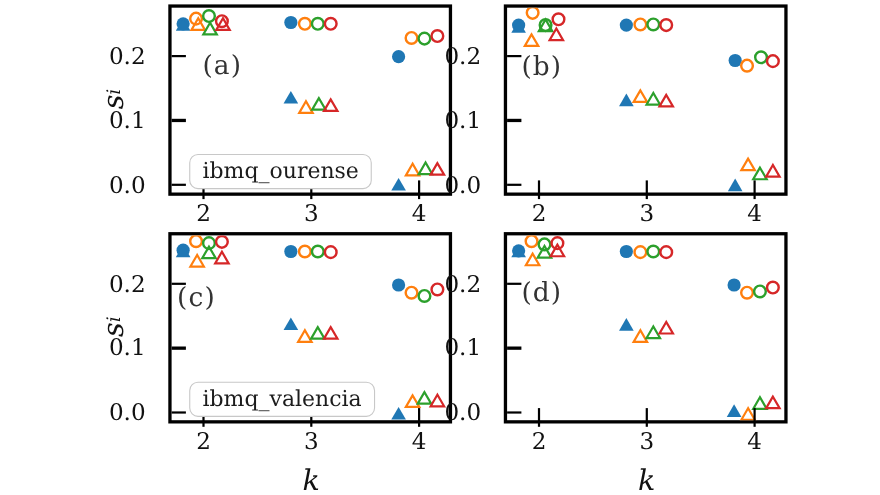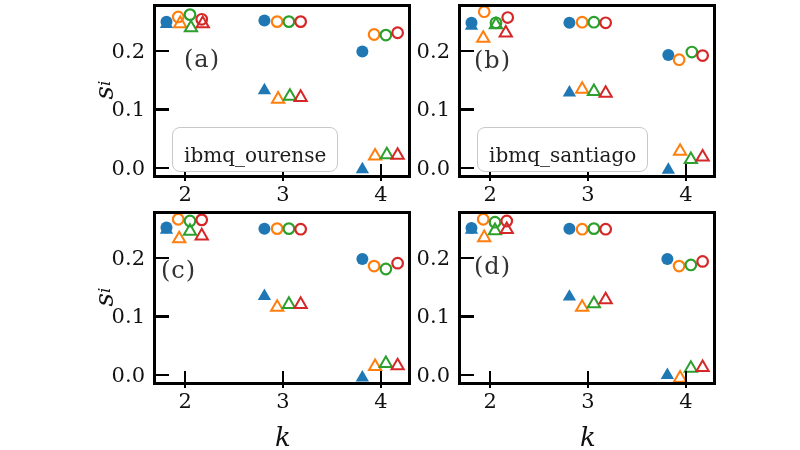--- a/index.html
+++ b/index.html
@@ -5,26 +5,26 @@
   html,body{margin:0;padding:0;background:#fff;}
   .canvas{position:relative;width:800px;height:450px;background:#fff;
           font-family:"DejaVu Serif","Liberation Serif",serif;overflow:hidden;}
   .subplot{position:absolute;width:258px;height:174px;}
   .plot-box{position:absolute;left:0;top:0;width:252px;height:168px;
             border:3px solid #000;background:#fff;}
   .plot-box svg{position:absolute;left:0;top:0;display:block;}
   .ytickmark{position:absolute;left:0;width:13px;height:2.5px;background:#000;}
   .xtickmark{position:absolute;width:2.5px;height:17px;background:#000;}
   .yticklabel{position:absolute;left:-54px;width:46px;height:26px;line-height:26px;
-              text-align:right;font-size:21px;color:#111;}
+              text-align:left;font-size:21px;color:#111;}
   .xticklabel{position:absolute;top:177px;width:32px;height:26px;line-height:26px;
               text-align:center;font-size:21px;color:#111;}
   .panel-letter{position:absolute;font-size:24px;color:#333;letter-spacing:1px;}
   .device-box{position:absolute;left:19px;bottom:6px;background:#fff;
-              border:1.5px solid #c8c8c8;border-radius:8px;padding:15px 11px 4px;
+              border:1.5px solid #c8c8c8;border-radius:8px;padding:2px 11px 4px;
               font-size:20px;color:#1c1c1c;white-space:nowrap;}
   .ylabel{position:absolute;left:-69px;top:66px;width:40px;height:40px;
           display:flex;align-items:center;justify-content:center;
           transform:rotate(-90deg);font-size:26px;font-style:italic;color:#111;}
   .ylabel sub{font-size:17px;line-height:0;}
   .xlabel{position:absolute;left:110px;top:211px;width:40px;height:30px;line-height:30px;
           text-align:center;font-size:26px;font-style:italic;color:#111;}
 </style>
 </head>
 <body>
@@ -113,21 +113,20 @@
         <div class="xtickmark" style="left: 125.778px; top: 157px;"></div>
         <div class="xtickmark" style="left: 223.719px; top: 157px;"></div>
       </div>
       <div class="yticklabel" style="top: 150.976px;">0.0</div>
       <div class="yticklabel" style="top: 92.439px;">0.1</div>
       <div class="yticklabel" style="top: 33.9024px;">0.2</div>
       <div class="xticklabel" style="left: 16.0882px;">2</div>
       <div class="xticklabel" style="left: 114.028px;">3</div>
       <div class="xticklabel" style="left: 211.969px;">4</div>
       <div class="panel-letter" style="left: 16px; top: 42px;">(b)</div>
-      <div class="device-box">ibmq_santiago</div>
     </div>
     <div class="subplot" style="left: 153px; top: 211px;">
       <div class="plot-box">
         <svg width="252" height="168" viewBox="0 0 252 168">
           <circle cx="10.4795958025651" cy="13.463414634146352" r="6" fill="#1f77b4"></circle>
           <circle cx="108.41974349008942" cy="14.634146341463424" r="6" fill="#1f77b4"></circle>
           <circle cx="206.35989117761375" cy="45.07317073170732" r="6" fill="#1f77b4"></circle>
           <circle cx="22.232413525068008" cy="5.268292682926834" r="5.3" fill="none" stroke="#ff7f0e" stroke-width="2.2"></circle>
           <circle cx="121.15196268946755" cy="14.634146341463424" r="5.3" fill="none" stroke="#ff7f0e" stroke-width="2.2"></circle>
           <circle cx="218.11270890011667" cy="52.09756097560977" r="5.3" fill="none" stroke="#ff7f0e" stroke-width="2.2"></circle>
@@ -157,20 +156,21 @@
         <div class="xtickmark" style="left: 125.778px; top: 157px;"></div>
         <div class="xtickmark" style="left: 223.719px; top: 157px;"></div>
       </div>
       <div class="yticklabel" style="top: 150.976px;">0.0</div>
       <div class="yticklabel" style="top: 92.439px;">0.1</div>
       <div class="yticklabel" style="top: 33.9024px;">0.2</div>
       <div class="xticklabel" style="left: 16.0882px;">2</div>
       <div class="xticklabel" style="left: 114.028px;">3</div>
       <div class="xticklabel" style="left: 211.969px;">4</div>
       <div class="panel-letter" style="left: 8px; top: 45px;">(c)</div>
+      <div class="device-box">ibmq_valencia</div>
       <div class="ylabel">
         <span>s</span>
         <sub>i</sub>
       </div>
       <div class="xlabel">k</div>
     </div>
     <div class="subplot" style="left: 458px; top: 211px;">
       <div class="plot-box">
         <svg width="252" height="168" viewBox="0 0 252 168">
           <circle cx="10.4795958025651" cy="14.048780487804889" r="6" fill="#1f77b4"></circle>

